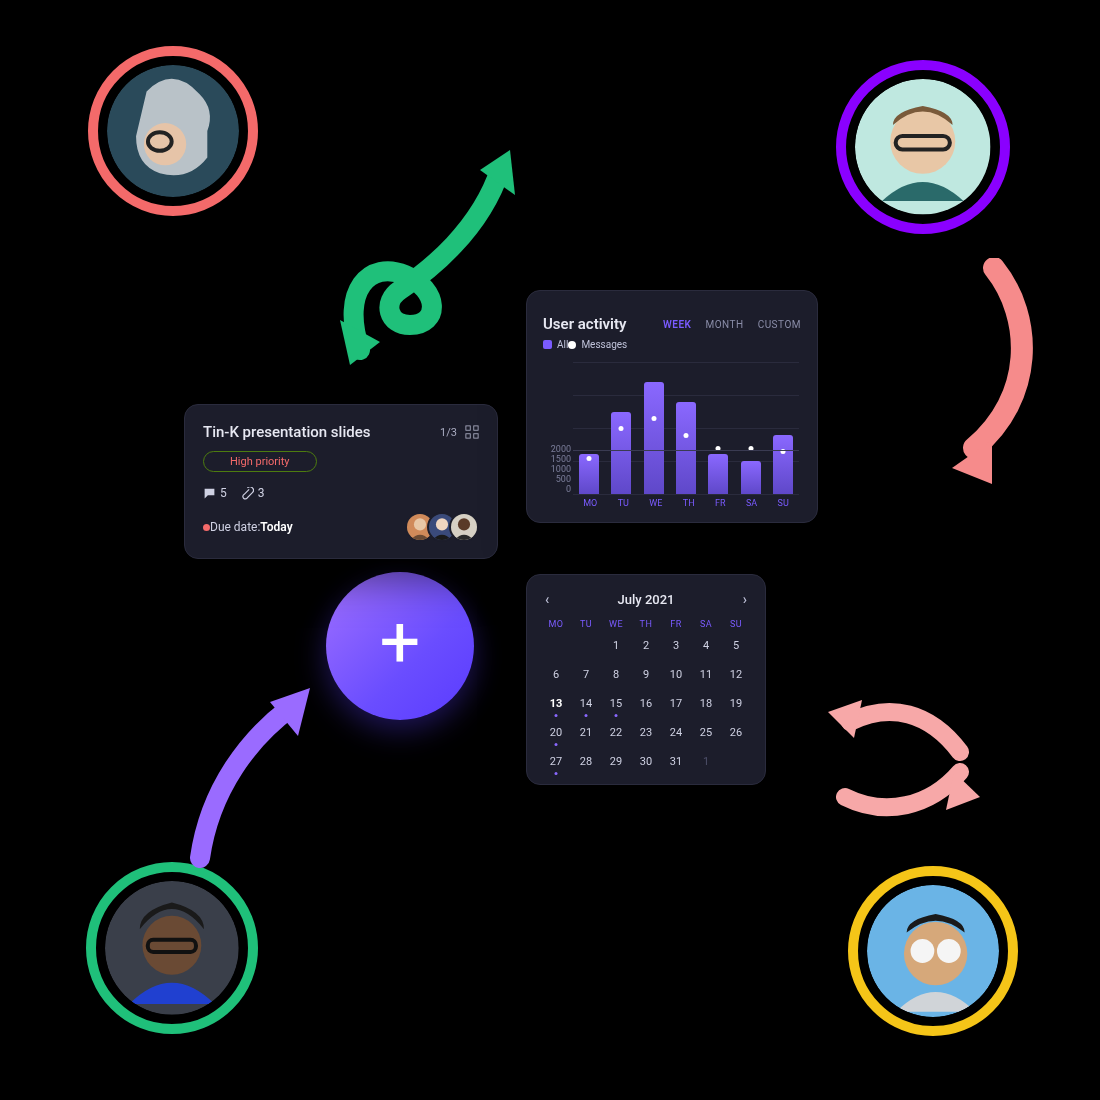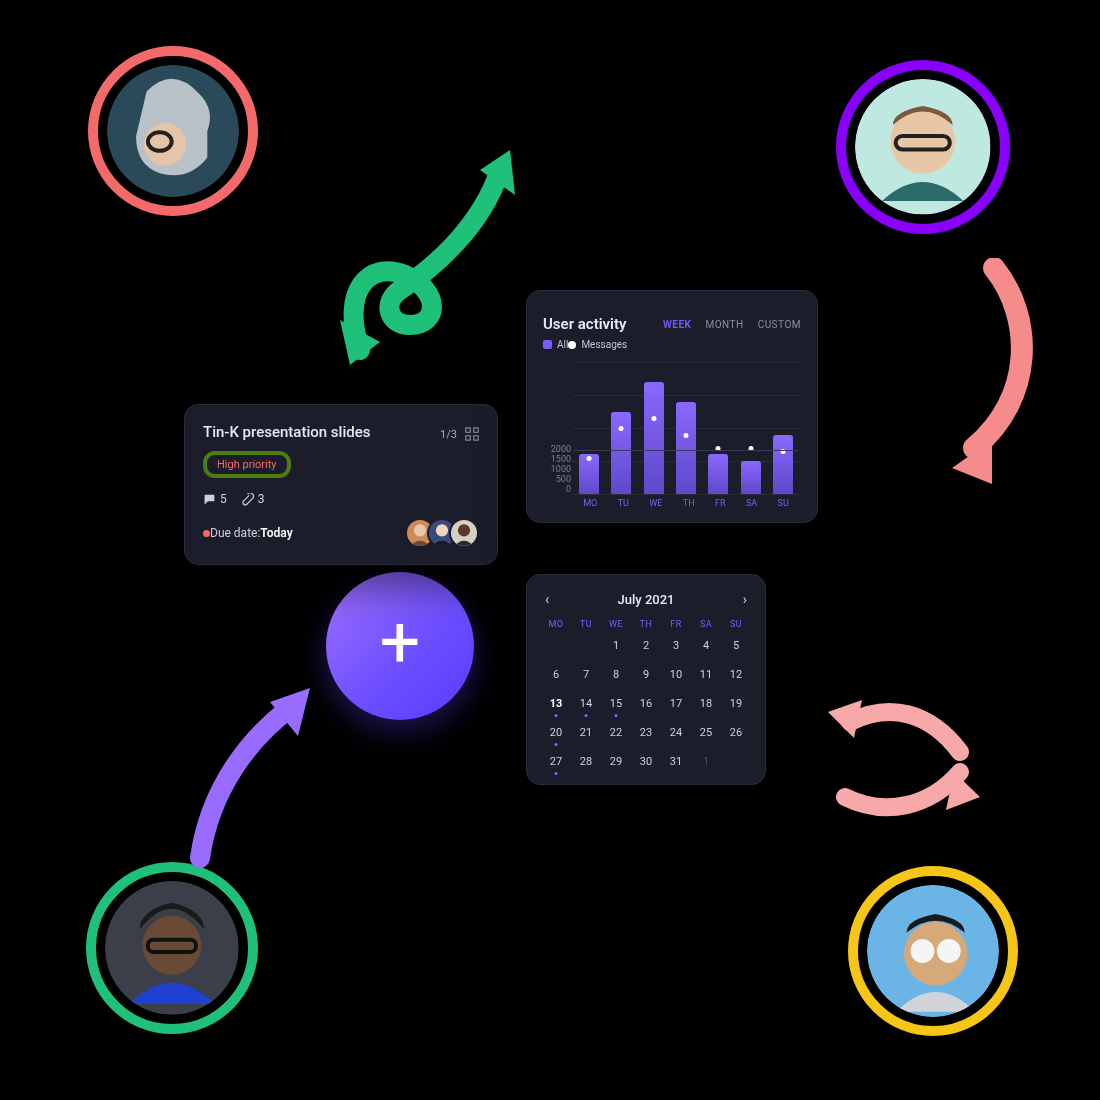--- a/index.html
+++ b/index.html
@@ -47,28 +47,28 @@
   
   .card {
     position: absolute;
     background: #1c1d2b;
     border: 1px solid #2a2b3d;
     border-radius: 14px;
     color: #e7e8f2;
     box-shadow: 0 20px 40px rgba(0,0,0,.5);
   }
   .task-card { top: 404px; left: 184px; width: 314px; padding: 18px 18px 16px; }
-  .task-card .title-row { display:flex; align-items:flex-end; justify-content:space-between; }
+  .task-card .title-row { display:flex; align-items:center; justify-content:space-between; }
   .task-card .title { font-size: 15px; font-weight: 500; }
   .task-card .meta-r { display:flex; align-items:center; gap:8px; color:#a9abc0; font-size:11px; }
   .task-card .meta-r .qr { width:14px; height:14px; }
   .badge {
     display:inline-block; margin-top:10px;
-    border:4px solid #4d7c0f; color:#f46a6a;
-    font-size:11px; padding:3px 10px; border-radius:12px;
+    border:1px solid #4d7c0f; color:#f46a6a;
+    font-size:11px; padding:3px 26px; border-radius:12px;
   }
   .task-card .row2 { display:flex; align-items:center; gap:14px; margin-top:14px; font-size:12px; color:#cfd1e3; }
   .task-card .row2 .ic { display:flex; align-items:center; gap:4px; }
   .task-card .row2 svg { width:13px; height:13px; fill:#cfd1e3; }
   .task-card .bottom { display:flex; align-items:center; justify-content:space-between; margin-top:12px; }
   .task-card .due { font-size:12px; color:#cfd1e3; display:flex; align-items:center; }
   .task-card .due .dot { width:7px; height:7px; border-radius:50%; background:#f46a6a; display:inline-block; }
   .task-card .due b { color:#fff; font-weight:600; }
   .assignees { display:flex; }
   .assignees .mini {

